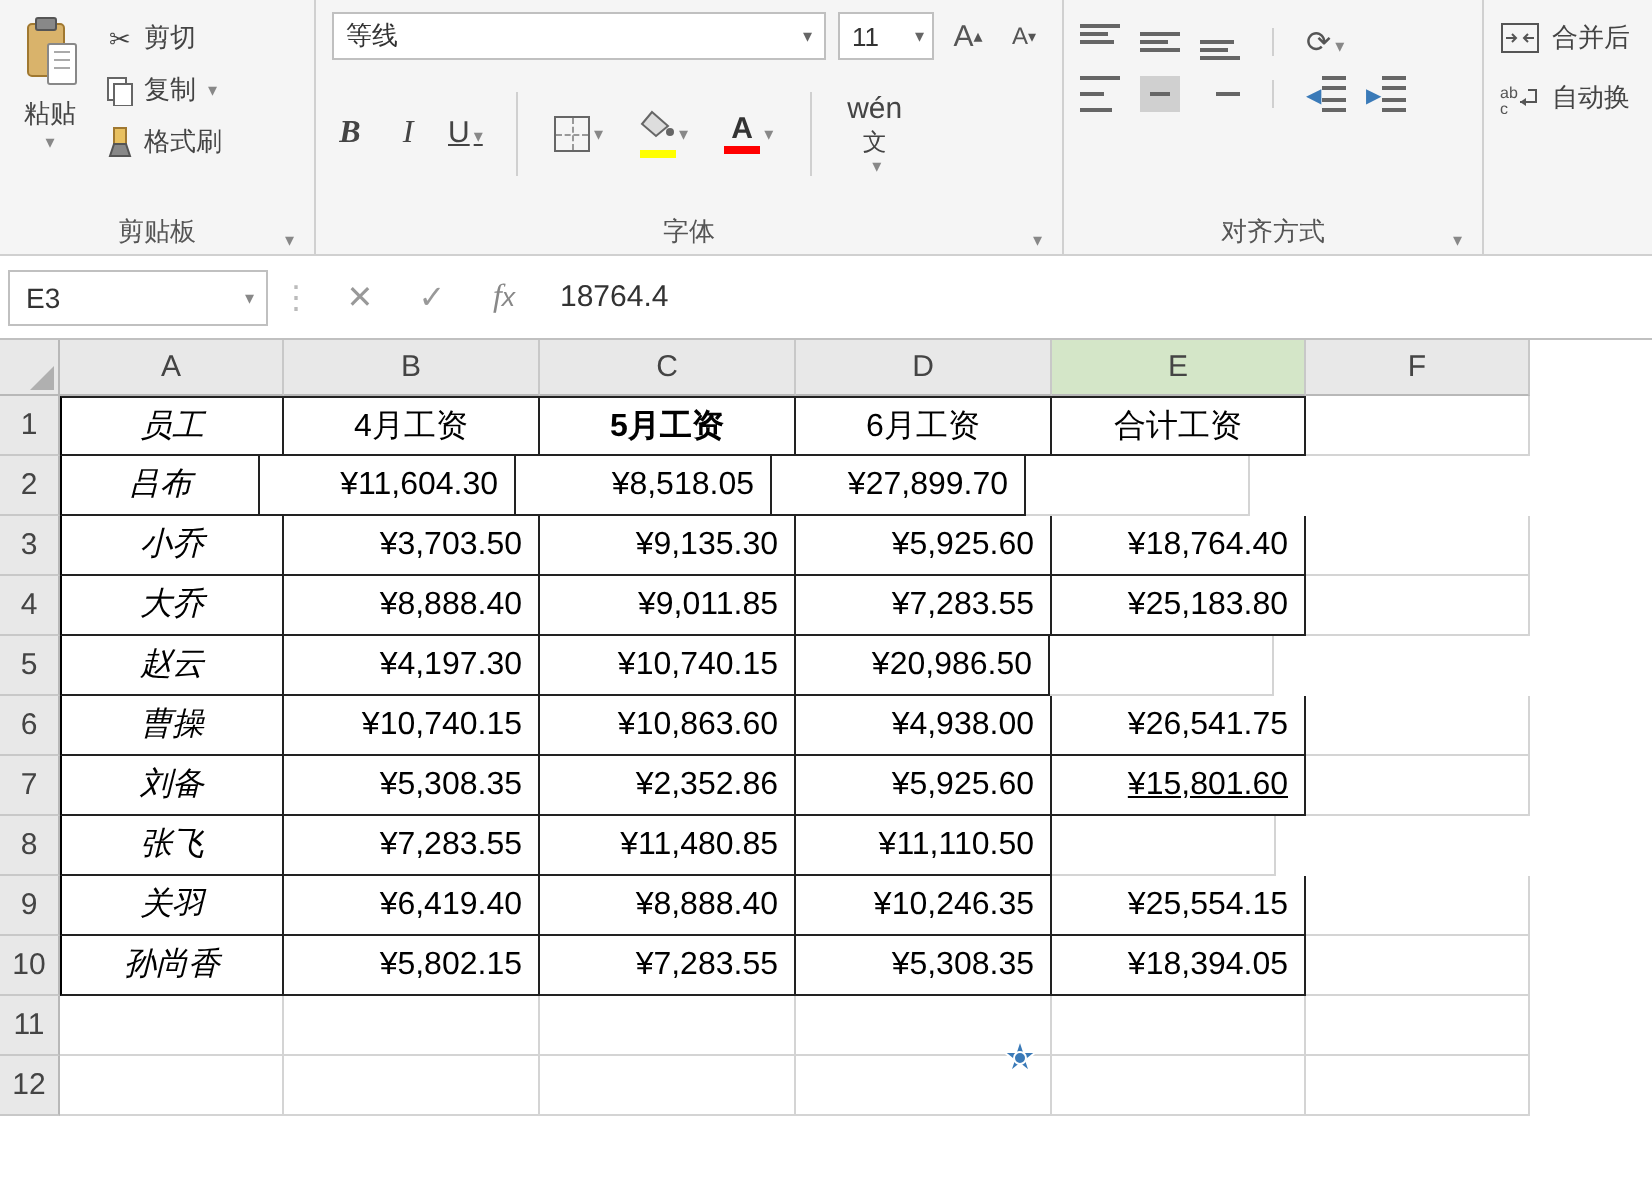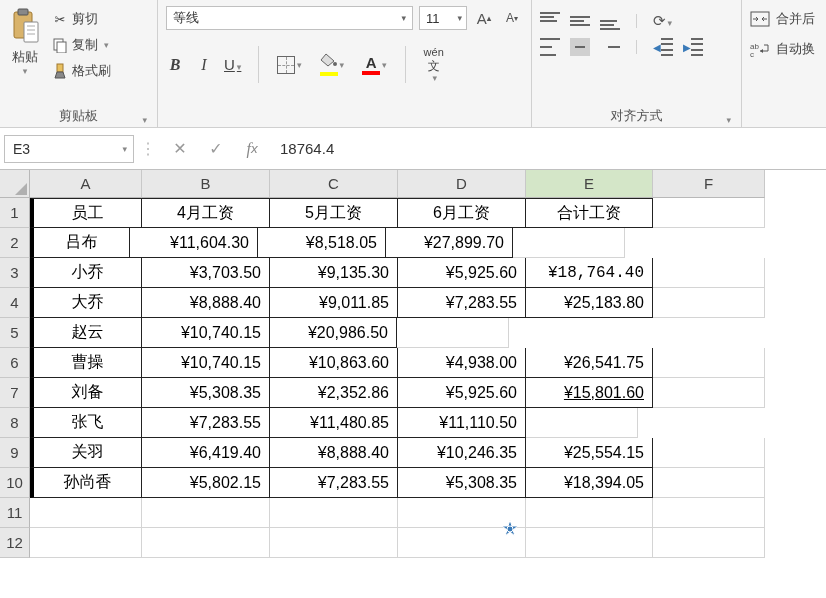--- a/index.html
+++ b/index.html
@@ -40,21 +40,21 @@
 .border-ico { width: 18px; height: 18px; border: 1px solid #666; position: relative; }
 .border-ico::before { content: ""; position: absolute; left: 50%; top: 0; bottom: 0; border-left: 1px dashed #999; }
 .border-ico::after { content: ""; position: absolute; top: 50%; left: 0; right: 0; border-top: 1px dashed #999; }
 .fill-btn { display: flex; align-items: center; }
 .fill-bar { width: 18px; height: 4px; background: #ffff00; margin-top: 1px; }
 .fontcolor-btn { display: flex; align-items: center; }
 .fontcolor-a { font-size: 15px; font-weight: bold; color: #333; line-height: 1; }
 .fontcolor-bar { width: 18px; height: 4px; background: #ff0000; margin-top: 1px; }
 .fontcolor-wrap { display: flex; flex-direction: column; align-items: center; }
 .wen-btn { display: flex; flex-direction: column; align-items: center; font-size: 12px; color: #444; }
-.wen-top { font-size: 11px; }
+.wen-top { font-size: 15px; }
 
 
 .align-section { width: 210px; }
 .align-top, .align-bottom { display: flex; gap: 10px; align-items: center; padding: 4px 0; }
 .align-ico { width: 20px; height: 18px; display: flex; flex-direction: column; justify-content: space-between; }
 .align-line { height: 2px; background: #666; }
 .al-l .align-line:nth-child(2){ width: 60%; } .al-l .align-line:nth-child(3){ width: 80%; }
 .al-c .align-line { margin: 0 auto; } .al-c .align-line:nth-child(2){ width: 60%; }
 .al-r .align-line { margin-left: auto; } .al-r .align-line:nth-child(2){ width: 60%; }
 .valign-ico { width: 20px; height: 18px; display: flex; flex-direction: column; gap: 2px; }
@@ -86,21 +86,21 @@
 .corner::after { content: ""; position: absolute; right: 2px; bottom: 2px; width: 0; height: 0; border-left: 12px solid transparent; border-bottom: 12px solid #b0b0b0; }
 .col-headers { display: flex; }
 .col-h { height: 28px; background: #e8e8e8; border-right: 1px solid #c8c8c8; border-bottom: 1px solid #b8b8b8; display: flex; align-items: center; justify-content: center; font-size: 15px; color: #444; }
 .col-h.active { background: #d4e6c8; }
 .row-headers { display: flex; flex-direction: column; }
 .row-h { width: 30px; background: #e8e8e8; border-right: 1px solid #b8b8b8; border-bottom: 1px solid #c8c8c8; display: flex; align-items: center; justify-content: center; font-size: 15px; color: #444; }
 .cells { position: relative; }
 .cell-row { display: flex; }
 .cell { border-right: 1px solid #d4d4d4; border-bottom: 1px solid #d4d4d4; display: flex; align-items: center; font-size: 16px; color: #000; padding: 0 8px; overflow: hidden; white-space: nowrap; }
 .cell.data-border { border-right: 1px solid #222; border-bottom: 1px solid #222; }
-.cell.left-border { border-left: 4px solid #000000; }
+.cell.left-border { border-left: 1px solid #000000; font-style: italic; }
 .cell.top-border { border-top: 1px solid #222; }
 .cell.hcenter { justify-content: center; }
 .cell.hright { justify-content: flex-end; }
 
 .cursor-overlay { position: absolute; width: 24px; height: 24px; pointer-events: none; }
 </style>
 </head>
 <body>
 
 <div class="ribbon">
@@ -191,20 +191,21 @@
           <span class="mini-arrow">▾</span>
         </div>
         <div style="width:1px;background:#d0d0d0;align-self:stretch"></div>
         <div class="wen-btn">
           <div class="wen-top">wén</div>
           <div>文</div>
           <span class="mini-arrow" style="margin-top:-2px">▾</span>
         </div>
       </div>
     </div>
+    <div class="ribbon-section-label">字体</div>
   </div>
 
   <div class="ribbon-section align-section">
     <div class="ribbon-section-content" style="flex-direction:column;padding-top:4px">
       <div class="align-top">
         <div class="valign-ico val-t">
             <div class="vl"></div>
             <div class="vl" style="width:70%"></div>
             <div class="vl" style="width:85%"></div>
           </div>
@@ -320,50 +321,51 @@
         <div class="row-h" style="height: 30px;">8</div>
         <div class="row-h" style="height: 30px;">9</div>
         <div class="row-h" style="height: 30px;">10</div>
         <div class="row-h" style="height: 30px;">11</div>
         <div class="row-h" style="height: 30px;">12</div>
       </div>
     <div class="cells" id="cells">
         <div class="cell-row">
           <div class="cell hcenter data-border left-border top-border" style="width: 112px; height: 30px;">员工</div>
           <div class="cell hcenter data-border top-border" style="width: 128px; height: 30px;">4月工资</div>
-          <div class="cell hcenter data-border top-border" style="width: 128px; height: 30px;">5月工资</div>
+          <div class="cell hcenter data-border top-border" style="width: 128px; height: 30px; font-weight: bold;">5月工资</div>
           <div class="cell hcenter data-border top-border" style="width: 128px; height: 30px;">6月工资</div>
           <div class="cell hcenter data-border top-border" style="width: 127px; height: 30px;">合计工资</div>
           <div class="cell hcenter" style="width: 112px; height: 30px;"></div>
         </div>
         <div class="cell-row">
           <div class="cell hcenter data-border left-border" style="width: 100px; height: 30px;">吕布</div>
           <div class="cell hright data-border" style="width: 128px; height: 30px;">¥11,604.30</div>
           <div class="cell hright data-border" style="width: 128px; height: 30px;">¥8,518.05</div>
           <div class="cell hright data-border" style="width: 127px; height: 30px;">¥27,899.70</div>
           <div class="cell" style="width: 112px; height: 30px;"></div>
         </div>
         <div class="cell-row">
           <div class="cell hcenter data-border left-border" style="width: 112px; height: 30px;">小乔</div>
           <div class="cell hright data-border" style="width: 128px; height: 30px;">¥3,703.50</div>
           <div class="cell hright data-border" style="width: 128px; height: 30px;">¥9,135.30</div>
           <div class="cell hright data-border" style="width: 128px; height: 30px;">¥5,925.60</div>
-          <div class="cell hright data-border" style="width: 127px; height: 30px; font-family: Liberation Mono, monospace;">¥18,764.40</div>
+          <div class="cell hright data-border" style="width: 127px; height: 30px;">¥18,764.40</div>
           <div class="cell" style="width: 112px; height: 30px;"></div>
         </div>
         <div class="cell-row">
           <div class="cell hcenter data-border left-border" style="width: 112px; height: 30px;">大乔</div>
           <div class="cell hright data-border" style="width: 128px; height: 30px;">¥8,888.40</div>
           <div class="cell hright data-border" style="width: 128px; height: 30px;">¥9,011.85</div>
           <div class="cell hright data-border" style="width: 128px; height: 30px;">¥7,283.55</div>
           <div class="cell hright data-border" style="width: 127px; height: 30px;">¥25,183.80</div>
           <div class="cell" style="width: 112px; height: 30px;"></div>
         </div>
         <div class="cell-row">
           <div class="cell hcenter data-border left-border" style="width: 112px; height: 30px;">赵云</div>
+          <div class="cell hright data-border" style="width: 128px; height: 30px;">¥4,197.30</div>
           <div class="cell hright data-border" style="width: 128px; height: 30px;">¥10,740.15</div>
           <div class="cell hright data-border" style="width: 127px; height: 30px;">¥20,986.50</div>
           <div class="cell" style="width: 112px; height: 30px;"></div>
         </div>
         <div class="cell-row">
           <div class="cell hcenter data-border left-border" style="width: 112px; height: 30px;">曹操</div>
           <div class="cell hright data-border" style="width: 128px; height: 30px;">¥10,740.15</div>
           <div class="cell hright data-border" style="width: 128px; height: 30px;">¥10,863.60</div>
           <div class="cell hright data-border" style="width: 128px; height: 30px;">¥4,938.00</div>
           <div class="cell hright data-border" style="width: 127px; height: 30px;">¥26,541.75</div>

